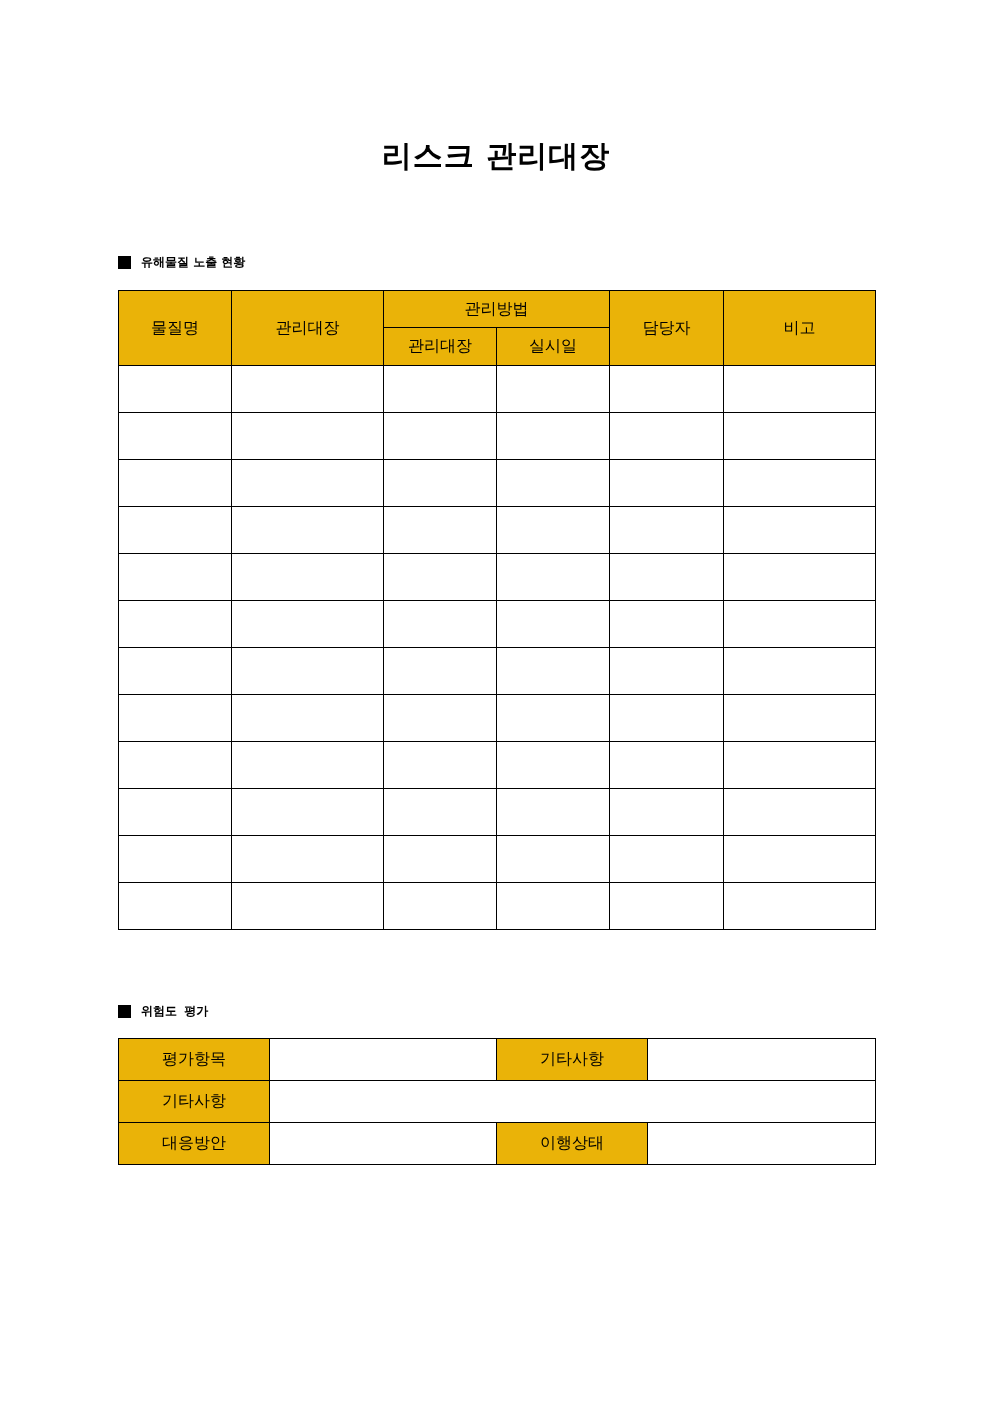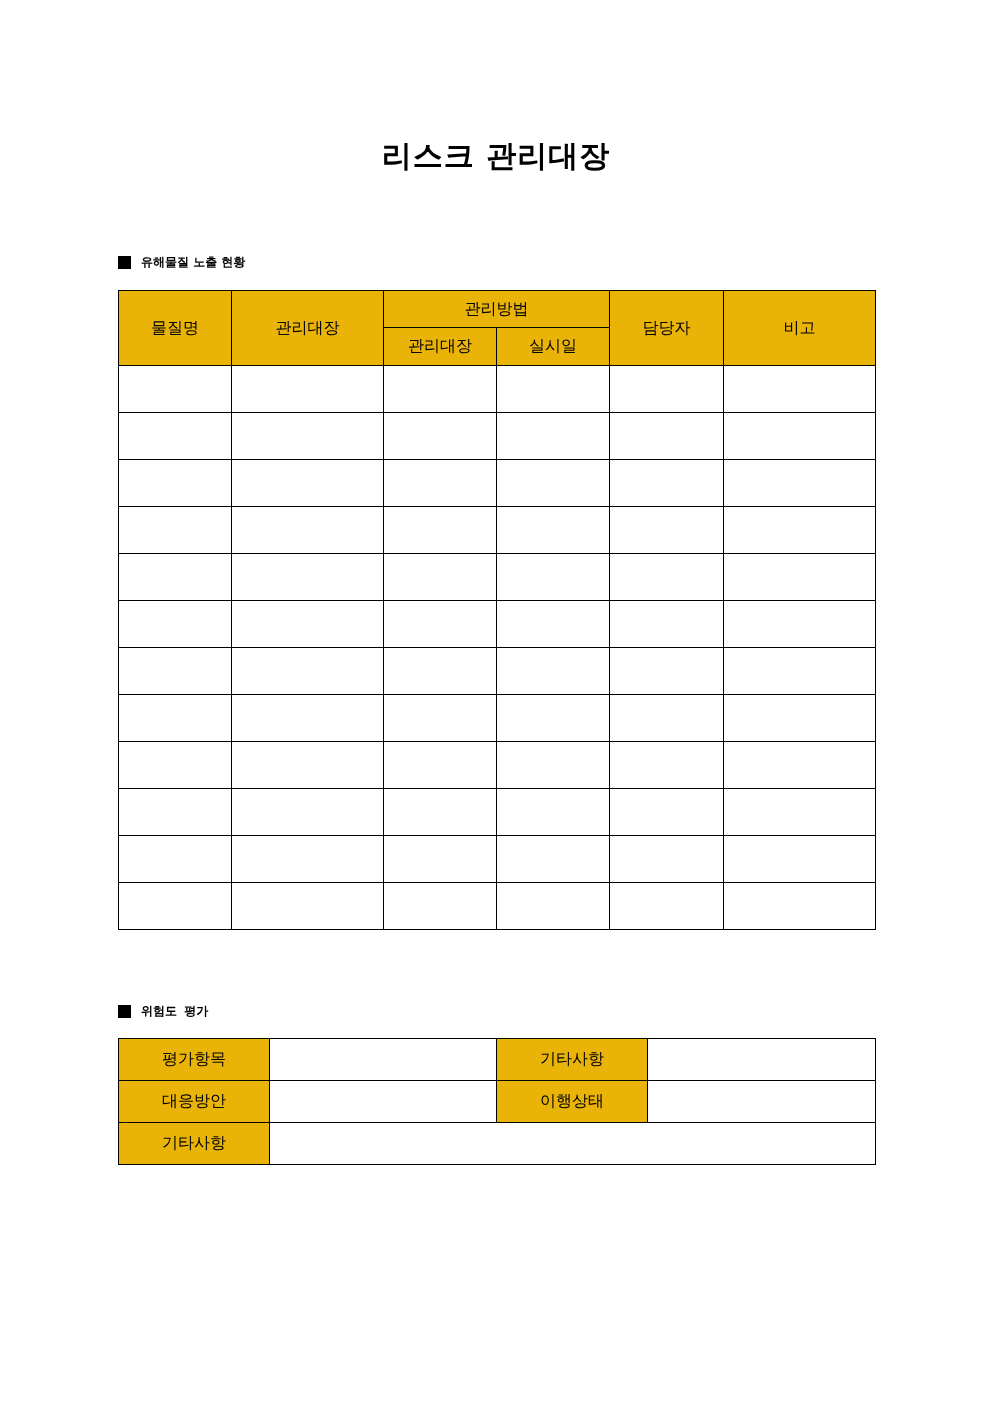--- a/index.html
+++ b/index.html
@@ -163,23 +163,23 @@
       <col style="width:228px">
   </colgroup>
   <tbody>
       <tr>
     <td class="hd">평가항목</td>
     <td></td>
     <td class="hd">기타사항</td>
     <td></td>
   </tr>
   <tr>
+    <td class="hd">기타사항</td>
+    <td colspan="3"></td>
+  </tr>
+  <tr>
     <td class="hd">대응방안</td>
     <td></td>
     <td class="hd">이행상태</td>
     <td></td>
   </tr>
-  <tr>
-    <td class="hd">기타사항</td>
-    <td colspan="3"></td>
-  </tr>
 </tbody>
   </table>
 
 </body></html>

